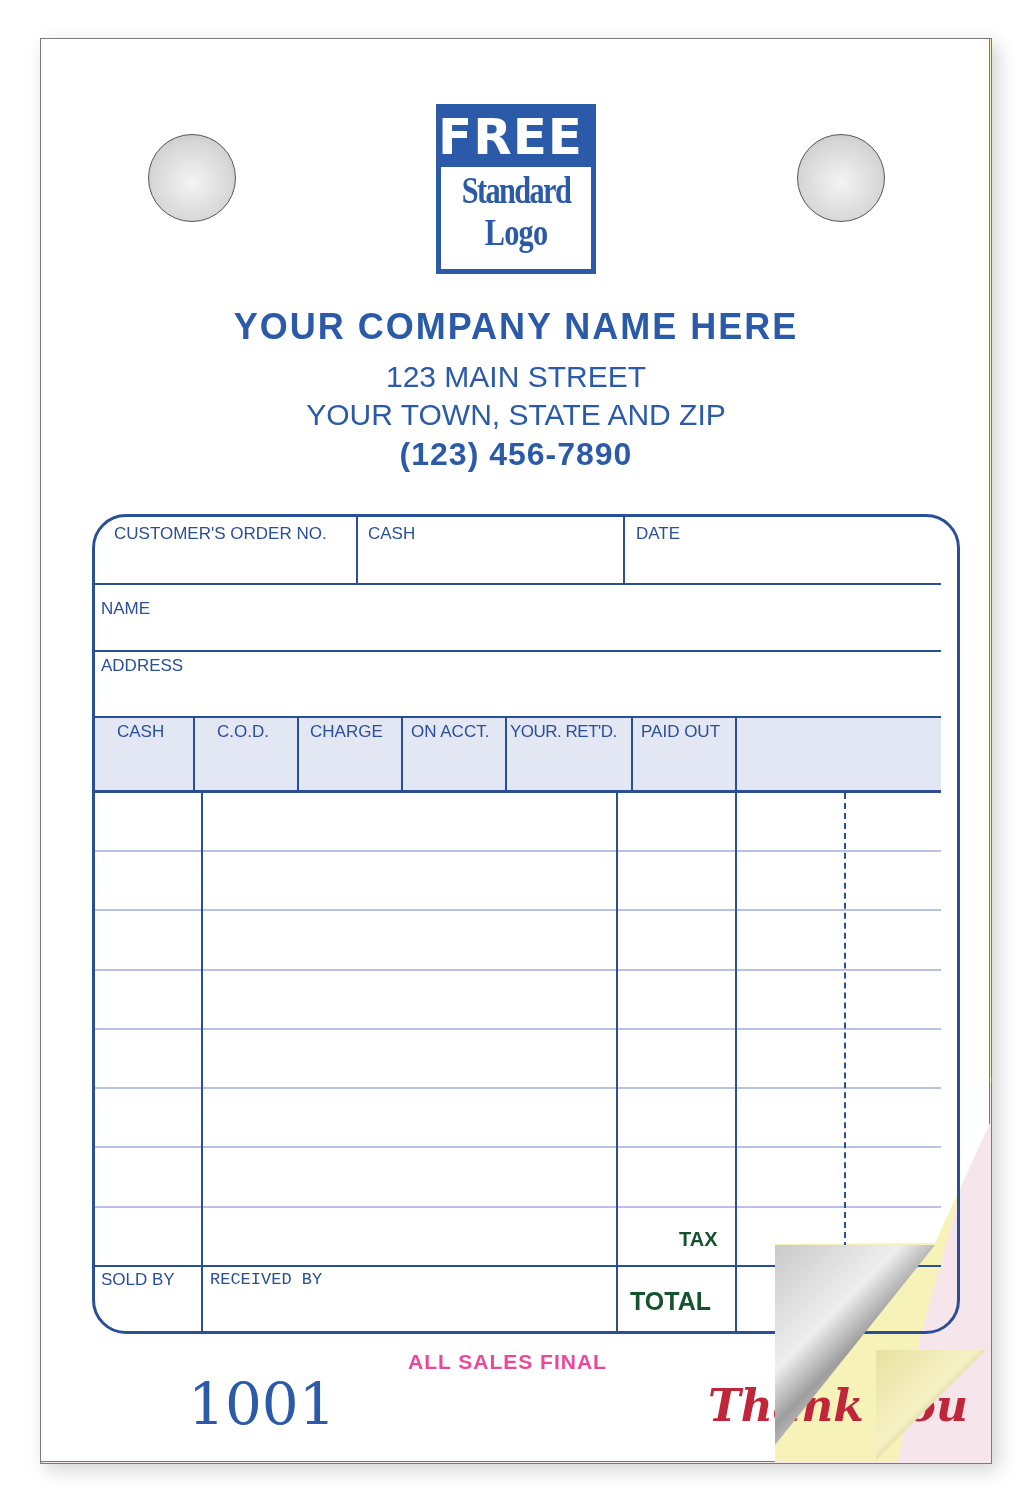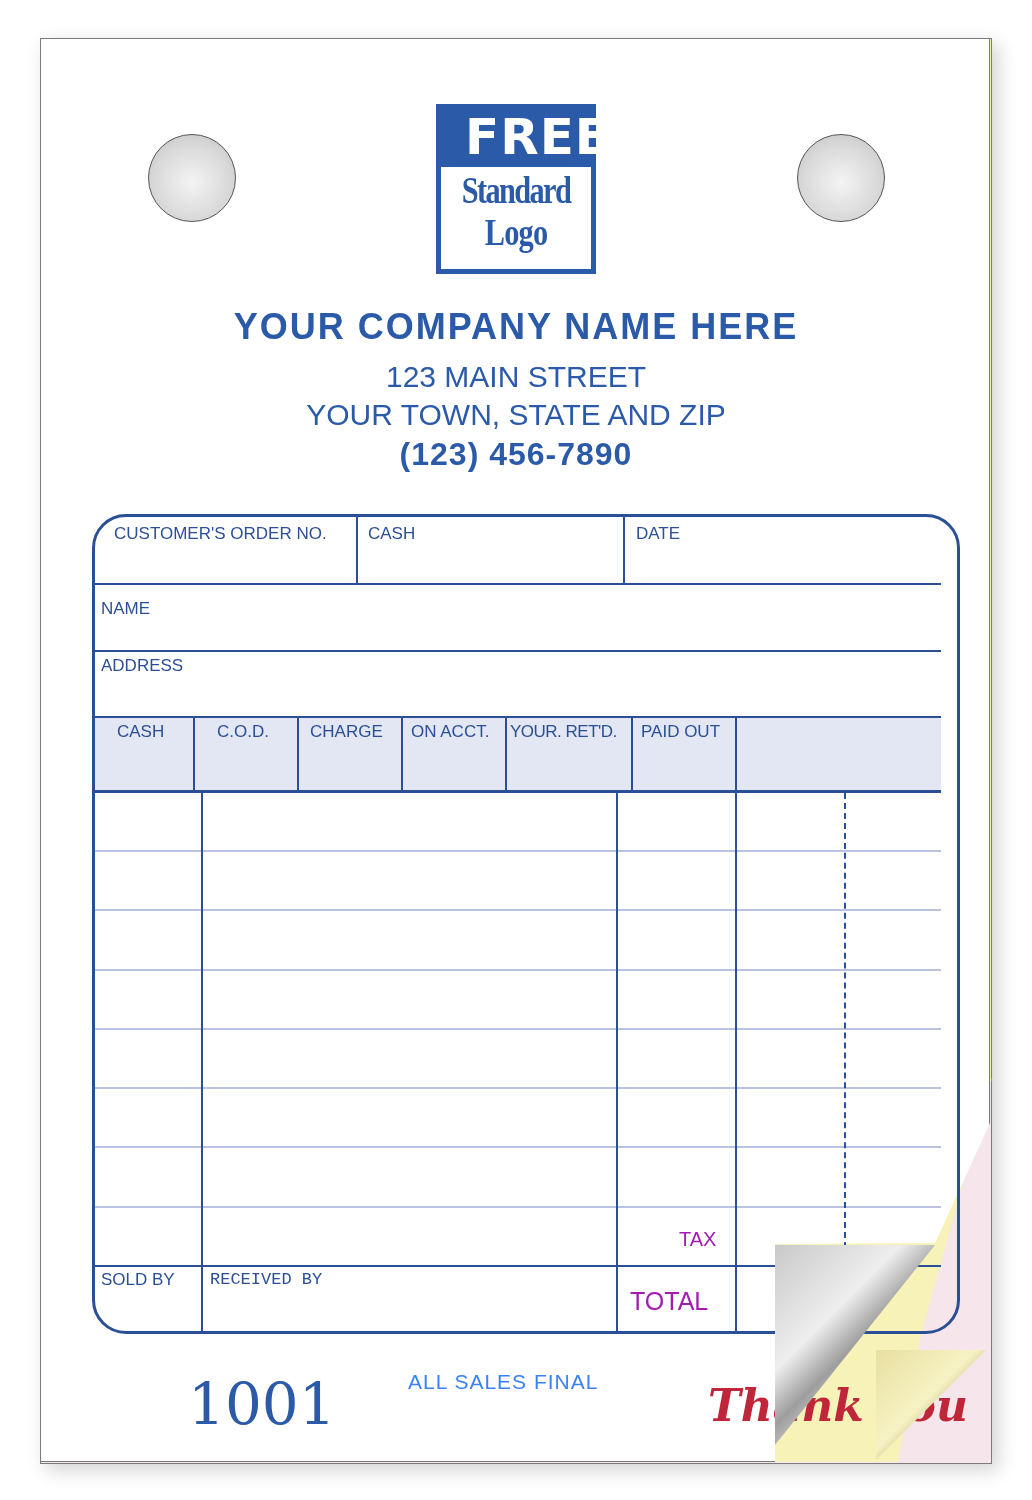--- a/index.html
+++ b/index.html
@@ -30,21 +30,21 @@
     position: absolute; width: 88px; height: 88px; border-radius: 50%;
     border: 1.5px solid #555;
     background: radial-gradient(circle at 50% 55%, #f4f4f4 0%, #d8d8d8 60%, #bdbdbd 100%);
     box-sizing: border-box;
   }
   .logo {
     position: absolute; left: 436px; top: 104px; width: 160px; height: 170px;
     background: #2b5aa8; box-sizing: border-box;
   }
   .logo-free {
-    position: absolute; left: 14px; top: 4px; width: 100%; text-align: right;
+    position: absolute; left: 2px; top: 4px; width: 100%; text-align: left;
     color: #fff; font-weight: bold; font-size: 50px; letter-spacing: 1px;
     font-family: "DejaVu Sans", sans-serif;
   }
   .logo-inner {
     position: absolute; left: 5px; top: 63px; right: 5px; bottom: 5px; background: #fff;
     text-align: center; color: #2b5aa8; font-weight: bold;
     font-family: Liberation Serif, serif;
   }
   .logo-std { font-size: 37px; line-height: 44px; margin-top: 2px; letter-spacing: -2px; transform: scaleX(0.82); display:block;}
   .logo-logo { font-size: 37px; line-height: 40px; letter-spacing: -1px; transform: scaleX(0.82); display:block;}
@@ -55,33 +55,33 @@
   .phone { top: 436px; font-size: 32px; font-weight: bold; letter-spacing: 1px; }
 
   .form {
     position: absolute; left: 92px; top: 514px; width: 868px; height: 820px;
     border: 3px solid #2b4f96; border-radius: 34px; box-sizing: border-box; overflow: hidden;
     background: transparent;
   }
   .ln { position: absolute; background: #2b4f96; }
   .ln-light { position: absolute; background: #b9c2e0; height: 2px; }
   .lbl { position: absolute; color: #2b4f96; font-size: 17px; white-space: nowrap; }
-  .lbl-b { position: absolute; color: #a21caf; font-weight: normal; white-space: nowrap; }
+  .lbl-b { position: absolute; color: #14532d; font-weight: bold; white-space: nowrap; }
   .paybar { position: absolute; left: 0; top: 200px; width: 846px; height: 74px; background: #e3e6f3; }
   .dash {
     position: absolute; left: 749px; top: 276px; width: 0; height: 455px;
     border-left: 2px dashed #2b4f96;
   }
   .receipt-no {
     position: absolute; left: 188px; top: 1370px; font-size: 58px; color: #2b5aa8;
     font-family: "DejaVu Serif", serif;
   }
   .final {
-    position: absolute; left: 408px; top: 1350px; font-size: 21px; font-weight: normal;
-    color: #3b82f6; letter-spacing: 1px; margin-top: 20px;
+    position: absolute; left: 408px; top: 1350px; font-size: 21px; font-weight: bold;
+    color: #ec4899; letter-spacing: 1px;
   }
   .thanks {
     position: absolute; left: 708px; top: 1380px; font-size: 44px; font-style: italic; font-weight: bold;
     color: #c0263a; font-family: "DejaVu Serif", serif;
   }
   .curl1 {
     position: absolute; left: 775px; top: 1245px; width: 160px; height: 200px;
     background: linear-gradient(135deg, #c9c9c9 0%, #eeeeee 35%, #9e9e9e 50%, #f4f4f4 70%, #cfcfcf 100%);
     clip-path: polygon(0 0, 100% 0, 0 100%);
   }

